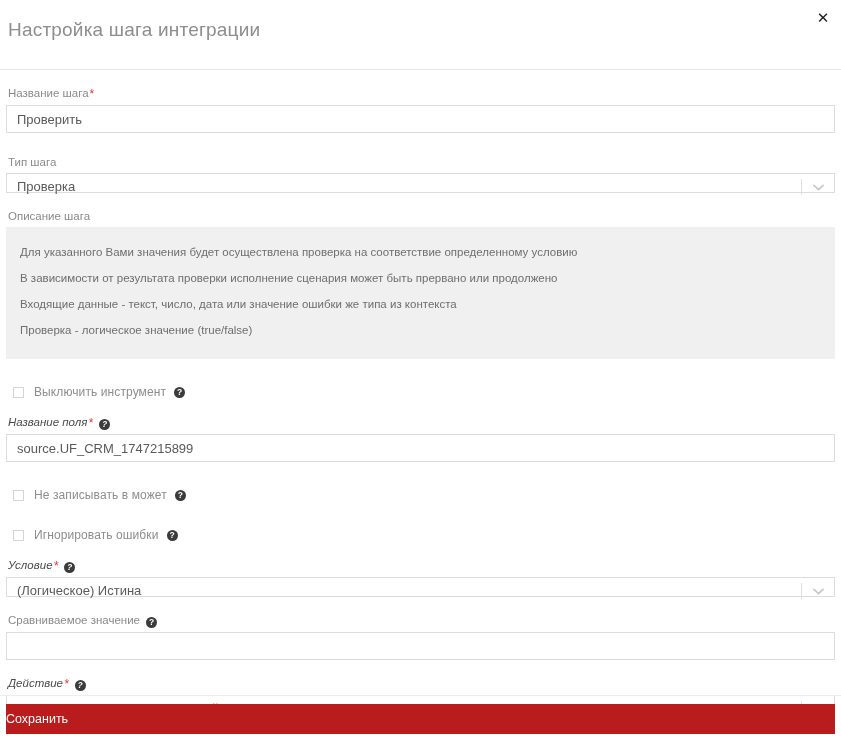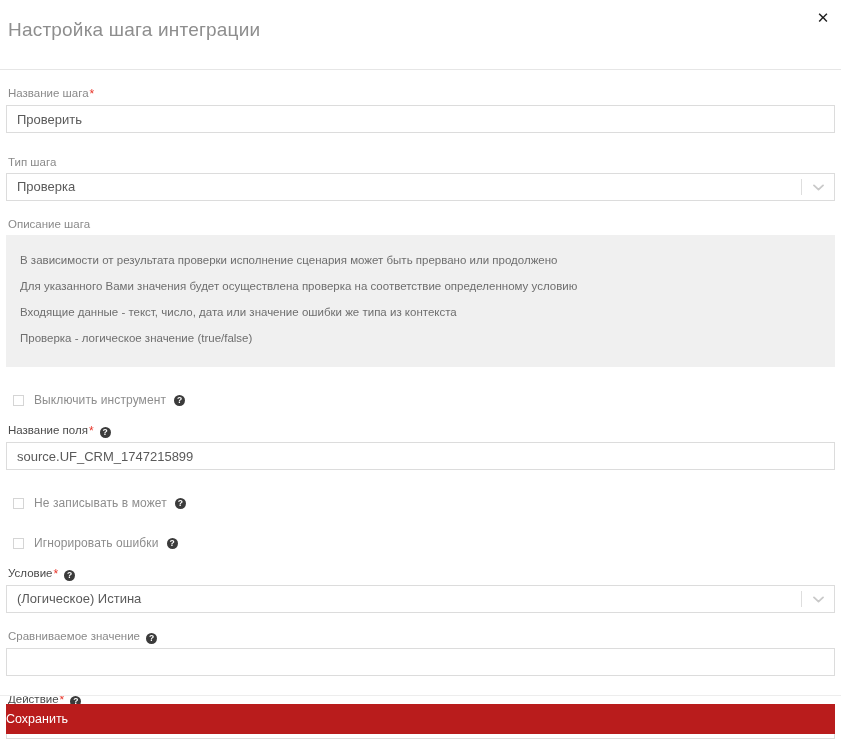--- a/index.html
+++ b/index.html
@@ -58,21 +58,21 @@
 
   .field-block { position: relative; }
 
   .field-label {
     font-size: 11.5px;
     color: #8a8a8a;
     padding: 0 0 4px 2px;
     white-space: nowrap;
     line-height: 14px;
   }
-  .field-label.dark { color: #4a4a4a; }
+  .field-label.dark { color: #4a4a4a; font-style: italic; }
   .req-star {
     color: #e8352a;
     font-size: 12px;
     padding-left: 1px;
     vertical-align: -1px;
   }
 
   
   .help-icon {
     display: inline-block;
@@ -105,21 +105,21 @@
     padding: 0 10px;
     outline: none;
     border-radius: 0;
   }
   .text-input::placeholder { color: #b3b3b3; }
 
   
   .select-wrap {
     position: relative;
     width: 829px;
-    height: 28px;
+    height: 20px;
     border: 1px solid #dcdcdc;
     background: #ffffff;
     box-sizing: border-box;
     cursor: pointer;
   }
   .select-value {
     position: absolute;
     left: 10px;
     top: 0;
     line-height: 26px;
@@ -247,22 +247,22 @@
         </svg>
       </div>
     </div>
   </div>
 
   <div class="sp-16"></div>
 
   <div class="field-block">
     <div class="field-label">Описание шага</div>
     <div class="desc-panel">
+      <div class="desc-line">Для указанного Вами значения будет осуществлена проверка на соответствие определенному условию</div>
       <div class="desc-line">В зависимости от результата проверки исполнение сценария может быть прервано или продолжено</div>
-      <div class="desc-line">Для указанного Вами значения будет осуществлена проверка на соответствие определенному условию</div>
       <div class="desc-line">Входящие данные - текст, число, дата или значение ошибки же типа из контекста</div>
       <div class="desc-line">Проверка - логическое значение (true/false)</div>
     </div>
   </div>
 
   <div class="sp-26"></div>
 
   <div class="check-row">
     <div class="check-box"></div>
     <div class="check-label">Выключить инструмент</div>

